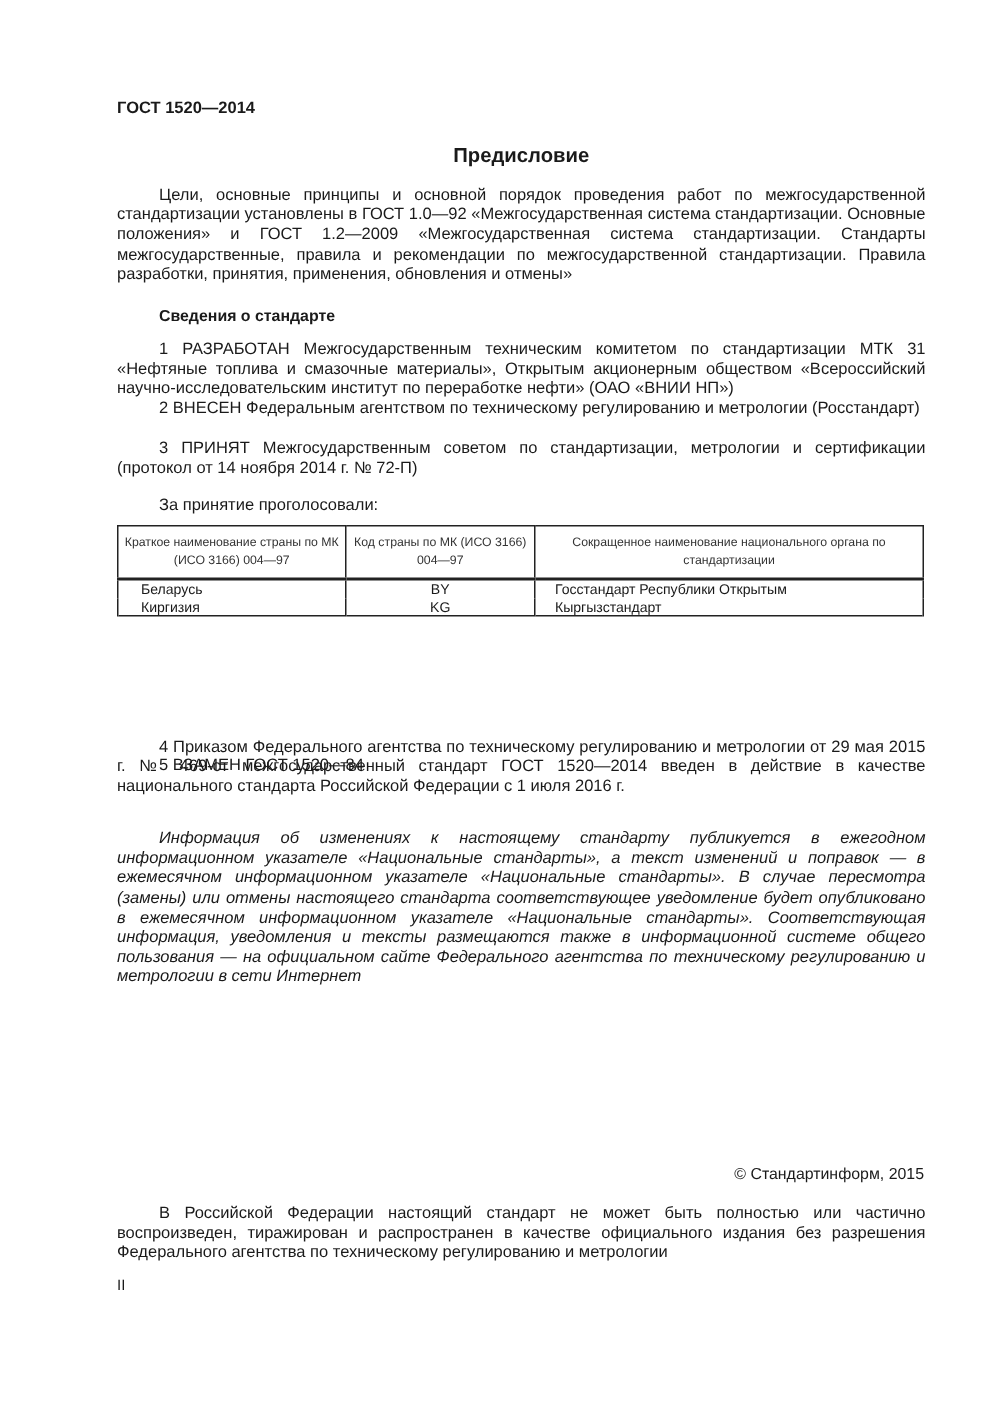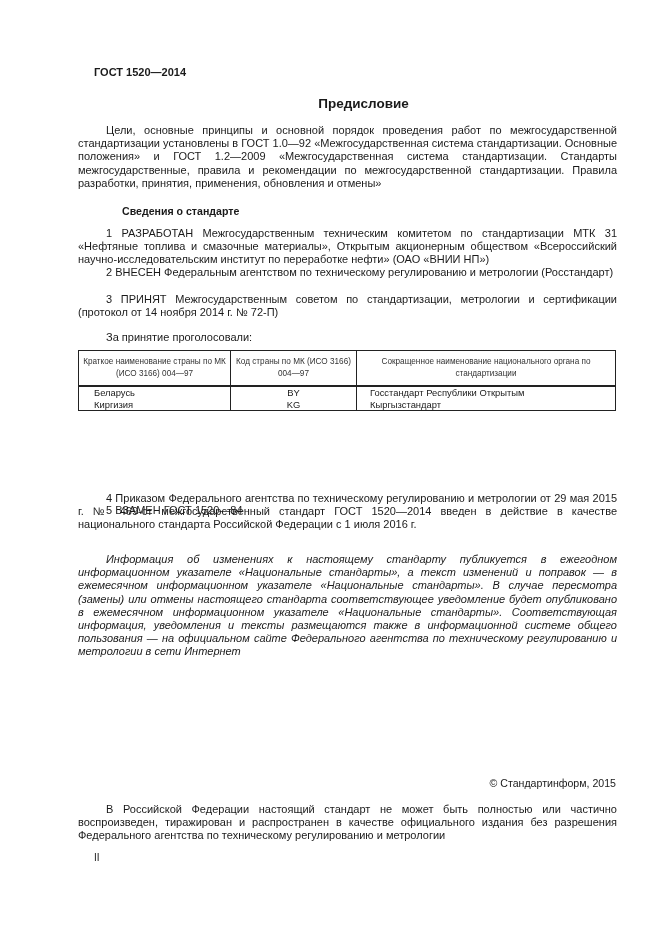--- a/index.html
+++ b/index.html
@@ -1,18 +1,18 @@
 <!DOCTYPE html>
 <html><head>
 <meta charset="utf-8">
 <style>
   html, body { margin: 0; padding: 0; background: #ffffff; }
   body { width: 661px; height: 936px; position: relative; overflow: hidden;
          font-family: "Liberation Sans", sans-serif; color: #1a1a1a; }
-  .abs { position: absolute; margin-left: 16px; }
+  .abs { position: absolute; }
   .p { font-size: 11px; line-height: 13.2px; text-align: justify; margin: 0; }
   .ind { text-indent: 28px; }
   .doc-code { left: 78px; top: 66px; font-size: 11px; font-weight: bold; }
   .title { left: 0; width: 695px; top: 96px; text-align: center; font-size: 13.5px; font-weight: bold; }
   .block { left: 78px; width: 539px; }
   .subhead { left: 106px; top: 205px; font-size: 10.6px; font-weight: bold; }
   .italic { font-style: italic; }
   table.votes { position: absolute; left: 78px; top: 350px; width: 538px; border-collapse: collapse;
                 font-size: 9.4px; }
   table.votes th { font-weight: normal; font-size: 8.2px; line-height: 12px; text-align: center;

